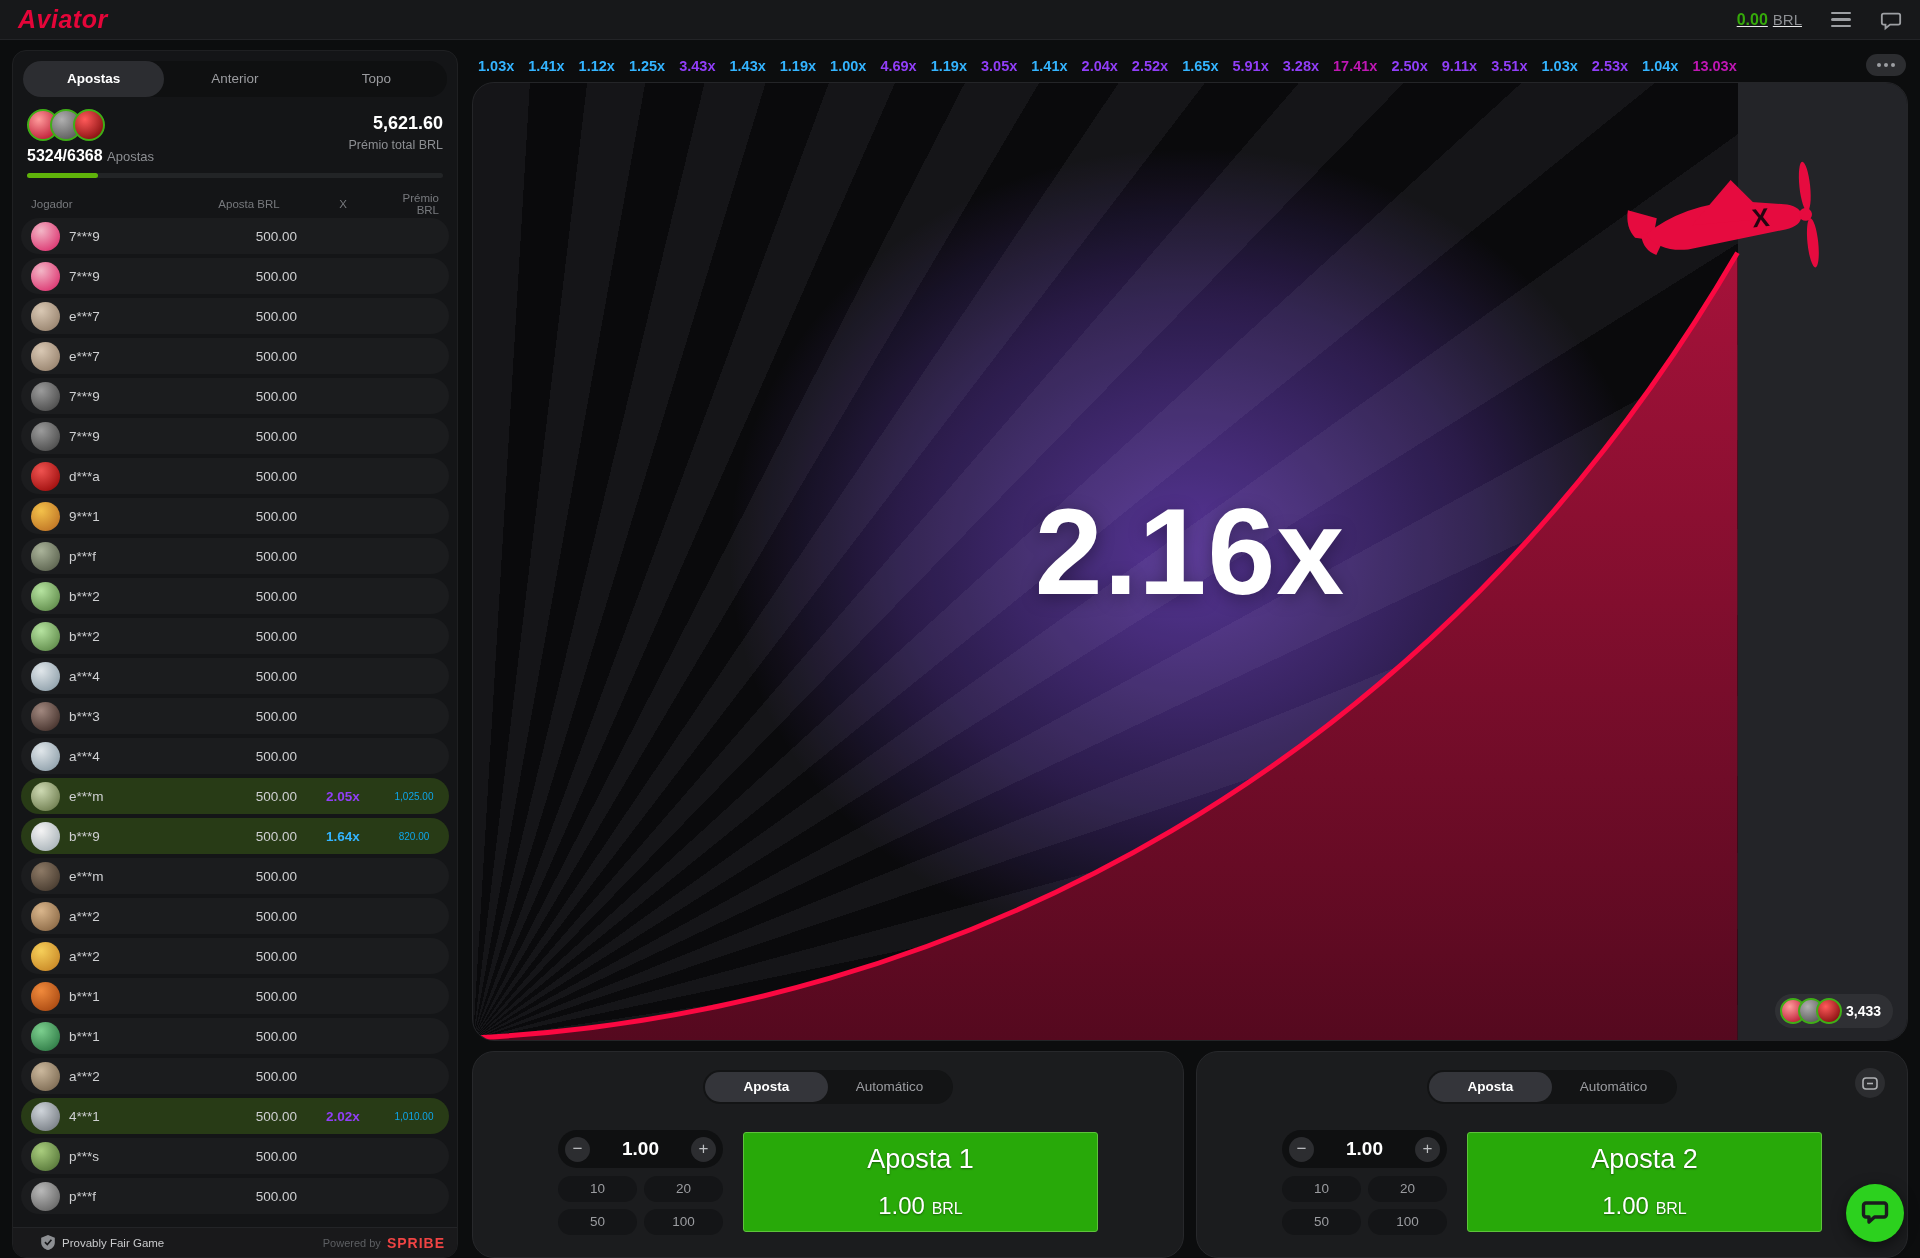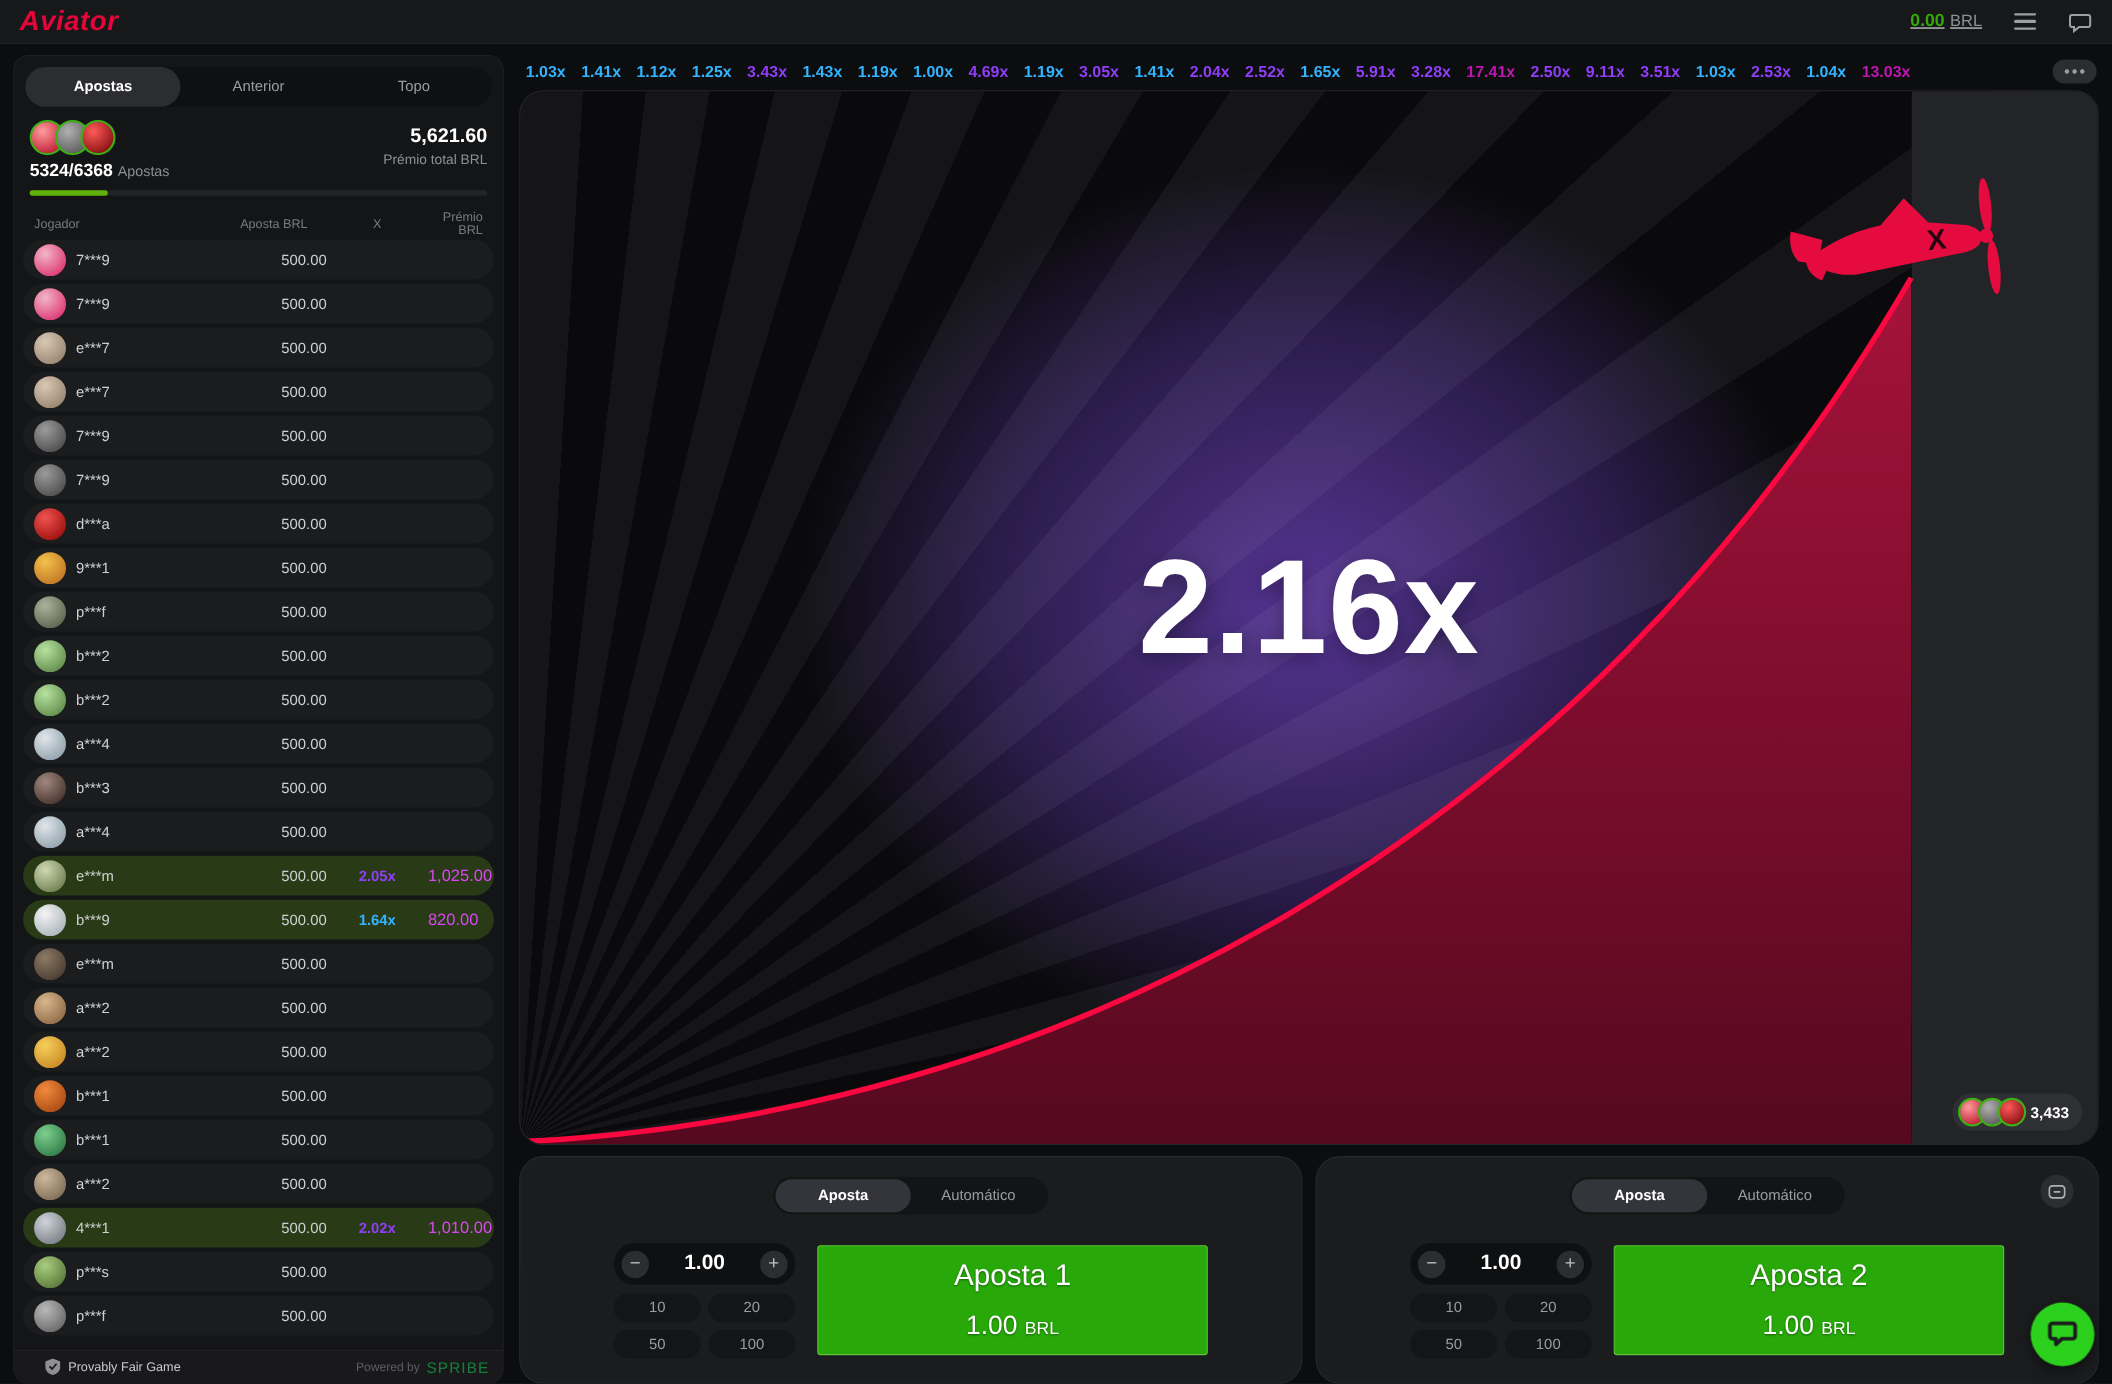--- a/index.html
+++ b/index.html
@@ -46,27 +46,27 @@
   .bets-head { margin:14px 8px 4px 8px; font-size:11.5px; color:#77797d; height:22px; }
   .bh-c { text-align:center; } .bh-r { text-align:right; }
   .bets-body { flex:1; padding:0 8px 34px 8px; overflow:hidden; }
   .bet-row { height:36px; background:#1b1c1e; border-radius:18px; margin-bottom:4px; }
   .bet-row.won { background:#283b16; }
   .player-cell { display:flex; align-items:center; gap:9px; }
   .p-avatar { width:29px; height:29px; border-radius:50%; flex:0 0 auto; }
   .p-name { font-size:13.5px; color:#cfd0d2; }
   .b-amount { font-size:13.5px; color:#cfd0d2; text-align:right; }
   .b-mult { font-size:13.5px; font-weight:bold; text-align:center; }
-  .b-prize { font-size:15px; color:#d946ef; text-align:left; }
+  .b-prize { font-size:10px; color:#0ea5e9; text-align:center; }
   .side-footer { position:absolute; bottom:0; left:0; right:0; height:30px; background:#19191b;
     display:flex; align-items:center; justify-content:space-between; padding:0 12px;
     border-top:1px solid #232427; }
   .fair { display:flex; align-items:center; gap:7px; font-size:11.5px; color:#c9cacc;padding-left:16px; }
   .powered { font-size:11px; color:#5d5f63; display:flex; align-items:center; gap:6px; }
-  .spribe { font-size:14px; font-weight:normal; color:#15803d; letter-spacing:1px; }
+  .spribe { font-size:14px; font-weight:bold; color:#ef4444; letter-spacing:1px; }
 
   
   .game-col { flex:1; display:flex; flex-direction:column; }
   .history-bar { height:32px; display:flex; align-items:center; gap:14px; padding:0 6px;
     position:relative; }
   .hist { font-size:14.5px; font-weight:bold; cursor:pointer; white-space:nowrap; }
   .hist-low { color:#34b4ff; } .hist-mid { color:#913ef8; } .hist-high { color:#c017b4; }
   .hist-more { position:absolute; right:2px; top:4px; width:40px; height:22px; background:#2c2d30;
     border-radius:12px; display:flex; align-items:center; justify-content:center; gap:3px; cursor:pointer; }
   .hist-more i { width:4px; height:4px; background:#9d9fa3; border-radius:50%; }

